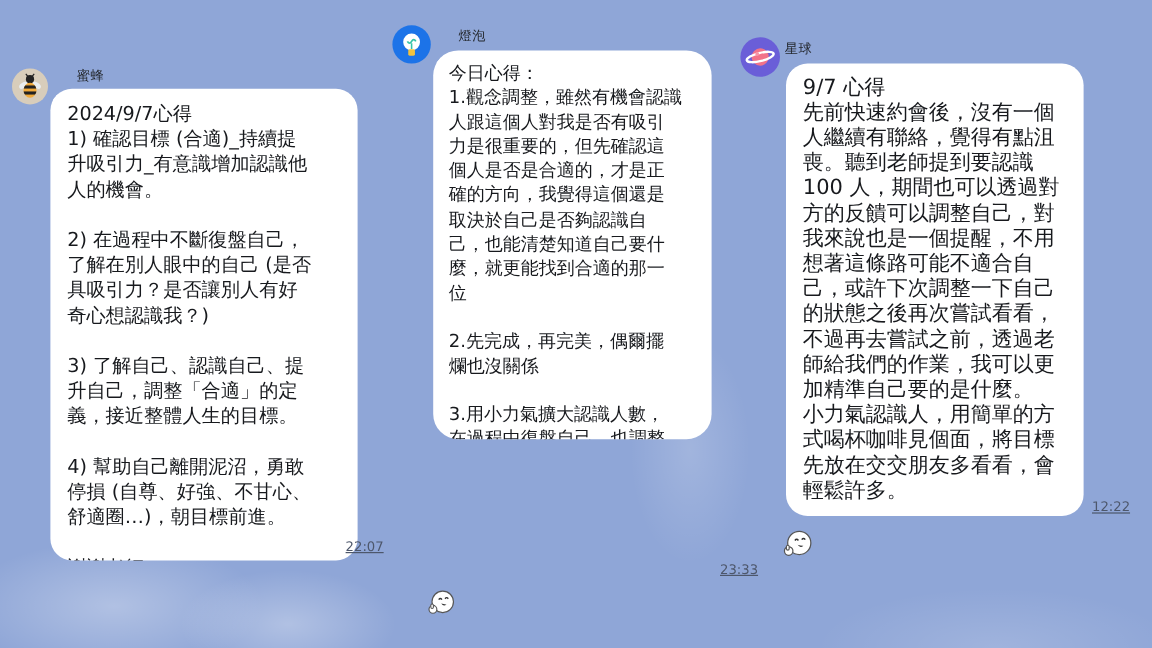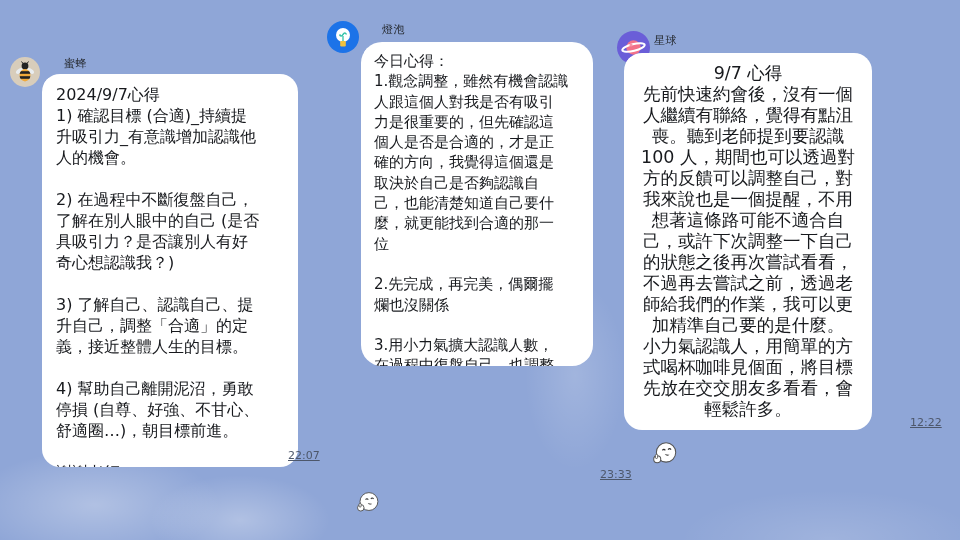--- a/index.html
+++ b/index.html
@@ -130,21 +130,21 @@
   <div class="avatar" style="left:617px;top:31px;width:33px;height:33px;background:var(--avatar-planet-bg);">
     <span>
       <svg width="29" height="29" viewBox="0 0 29 29">
         <circle cx="14.5" cy="14.5" r="7.2" fill="#f2728a"></circle>
         <ellipse cx="14.5" cy="14.5" rx="11.5" ry="3.4" fill="none" stroke="#ffffff" stroke-width="2" transform="rotate(-14 14.5 14.5)"></ellipse>
         <circle cx="12" cy="12" r="1.6" fill="#f795a8"></circle>
       </svg>
     </span>
   </div>
   <div class="sender-name" style="left:654px;top:33px;">星球</div>
-  <div class="bubble b3" style="left:624px;top:53px;width:248px;height:377px;text-align:center;">
+  <div class="bubble b3" style="left:655px;top:53px;width:248px;height:377px;">
     <div class="tail"></div>
     <div class="bubble-text">9/7 心得
 先前快速約會後，沒有一個
 人繼續有聯絡，覺得有點沮
 喪。聽到老師提到要認識
 100 人，期間也可以透過對
 方的反饋可以調整自己，對
 我來說也是一個提醒，不用
 想著這條路可能不適合自
 己，或許下次調整一下自己

